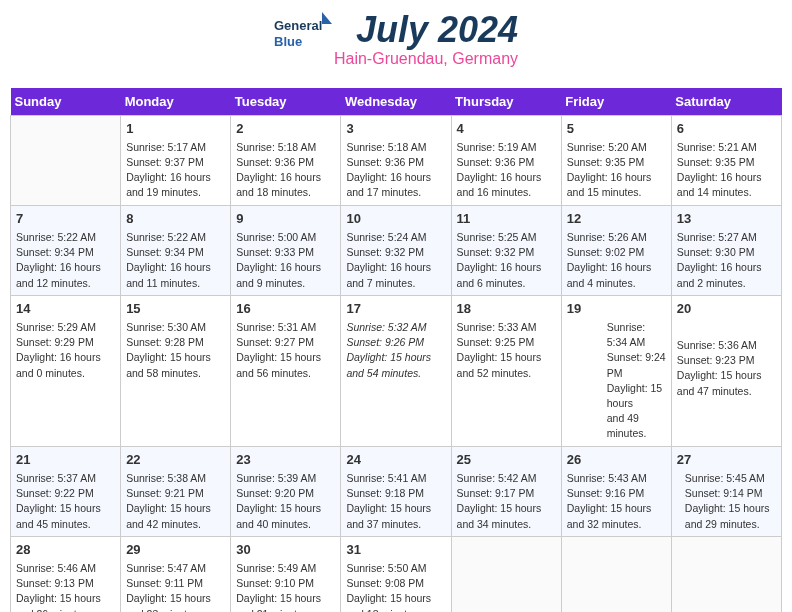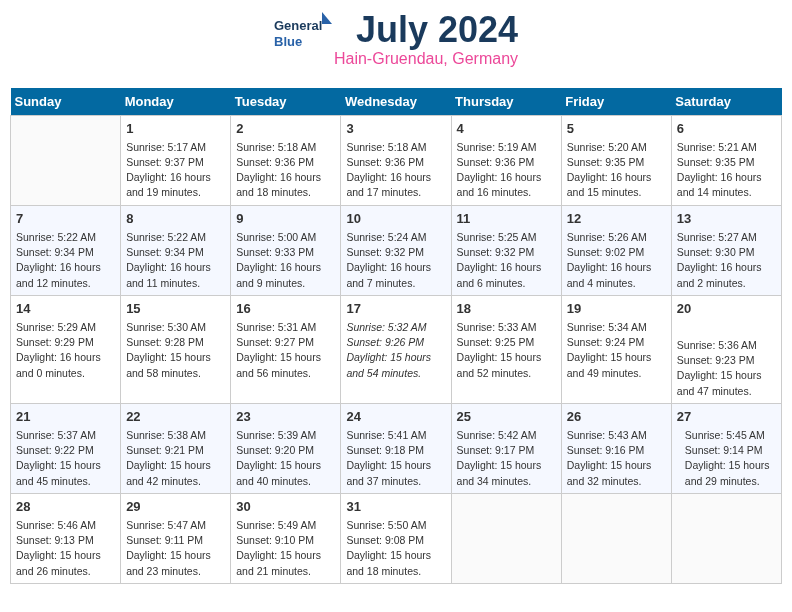--- a/index.html
+++ b/index.html
@@ -24,32 +24,33 @@
       color: #1a3a5c;
     }
     .title-block {
       text-align: right;
     }
     .month-title {
       font-size: 36px;
       font-weight: bold;
       color: #1a3a5c;
       line-height: 1.1;
+      font-style: italic;
     }
     .location {
       font-size: 16px;
       color: #ec4899;
     }
     table {
       width: 100%;
       border-collapse: collapse;
       font-size: 11px;
     }
     th {
-      background-color: #0369a1;
+      background-color: #6d28d9;
       color: #fff;
       padding: 6px 4px;
       text-align: left;
       font-size: 13px;
       font-weight: bold;
     }
     td {
       border: 1px solid #ccc;
       vertical-align: top;
       padding: 4px 5px;
@@ -237,21 +238,21 @@
         </td>
         <td>
           <div class="day-num">18</div>
           <div class="day-info" style="white-space: pre-line;">Sunrise: 5:33 AM
 Sunset: 9:25 PM
 Daylight: 15 hours
 and 52 minutes.</div>
         </td>
         <td>
           <div class="day-num">19</div>
-          <div class="day-info" style="white-space: pre-line;">Sunrise: 5:34 AM
+          <div class="day-info" style="white-space: pre-line; margin-left: 40px;">Sunrise: 5:34 AM
 Sunset: 9:24 PM
 Daylight: 15 hours
 and 49 minutes.</div>
         </td>
         <td>
           <div class="day-num">20</div>
           <div class="day-info" style="white-space: pre-line; margin-top: 20px;">Sunrise: 5:36 AM
 Sunset: 9:23 PM
 Daylight: 15 hours
 and 47 minutes.</div>

